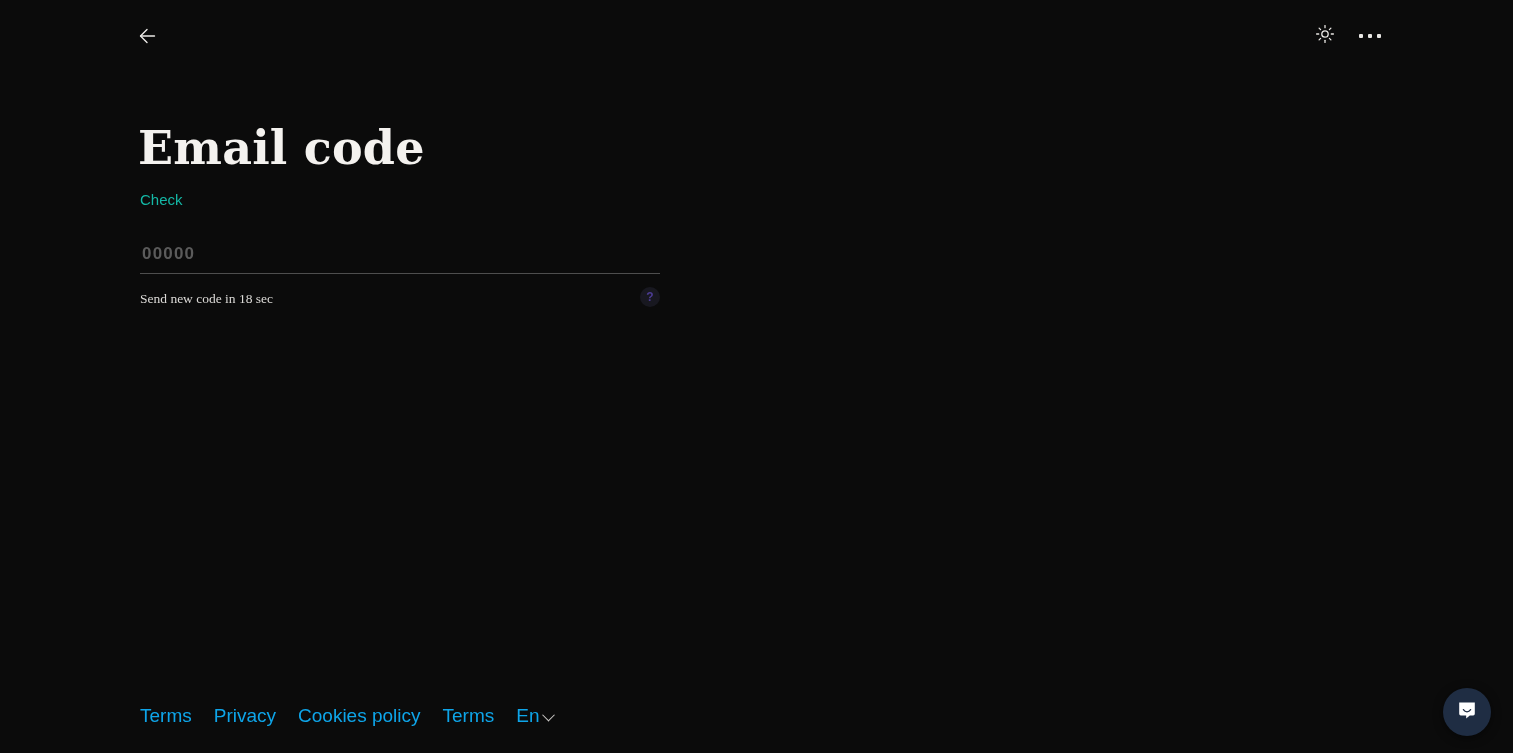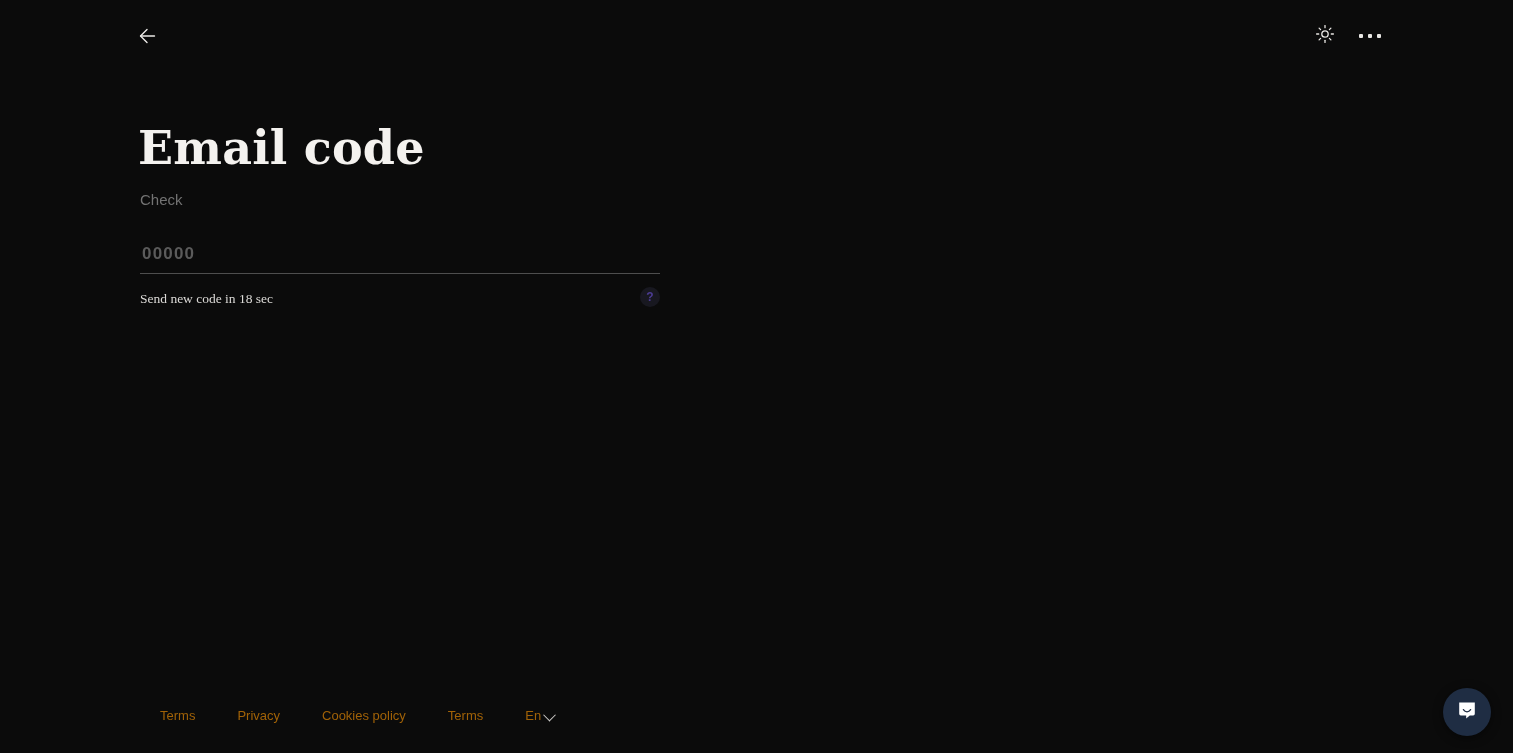--- a/index.html
+++ b/index.html
@@ -95,21 +95,21 @@
     letter-spacing: 0.2px;
     color: #f4f2ef;
     white-space: nowrap;
   }
   .subtitle {
     position: absolute;
     top: 118px;
     left: 140px;
     font-size: 15px;
     line-height: 20px;
-    color: #737373;
+    color: #14b8a6;
     white-space: nowrap;
   }
 
   .field {
     position: absolute;
     top: 168px;
     left: 140px;
     width: 520px;
   }
   .code-input {
@@ -172,27 +172,26 @@
   .footer {
     position: absolute;
     left: 140px;
     bottom: 28px;
     display: flex;
     align-items: center;
     gap: 22px;
   }
   .footer a,
   .footer .lang {
-    font-size: 13px;
+    font-size: 19px;
     line-height: 18px;
-    color: #a16207;
+    color: #0ea5e9;
     text-decoration: none;
     white-space: nowrap;
     cursor: pointer;
-    margin-left: 20px;
   }
   .lang {
     display: inline-flex;
     align-items: center;
     gap: 4px;
   }
   .chev {
     display: inline-block;
     width: 8px;
     height: 8px;

